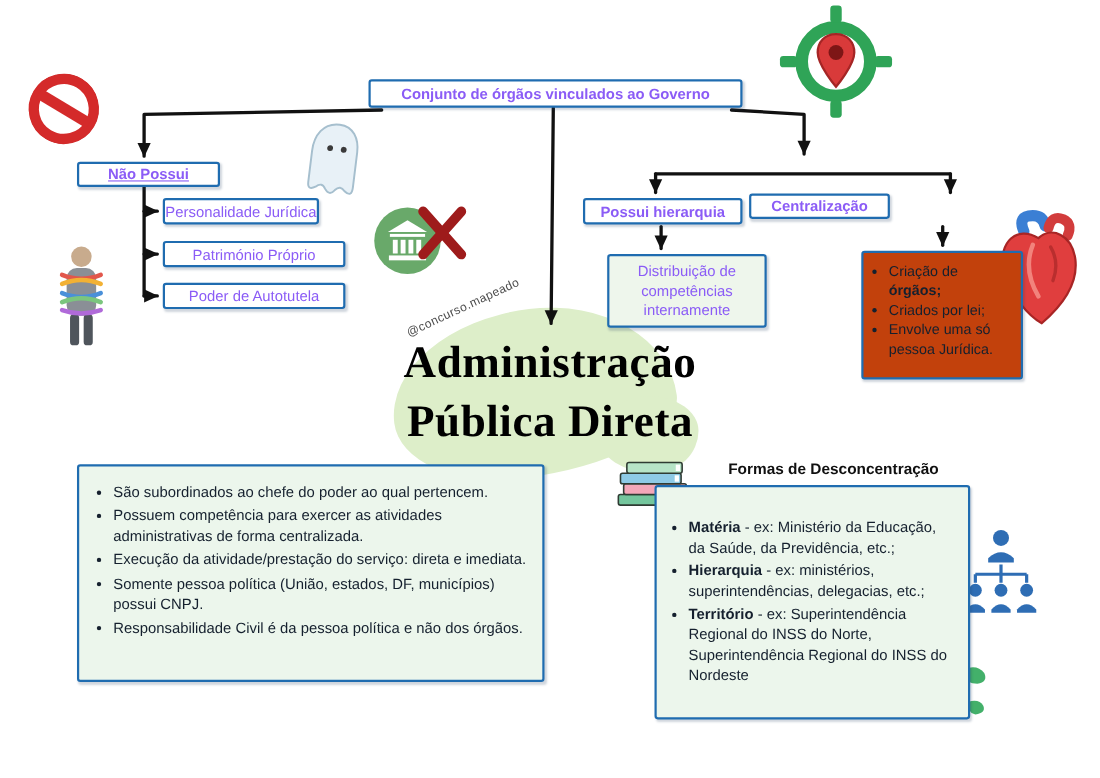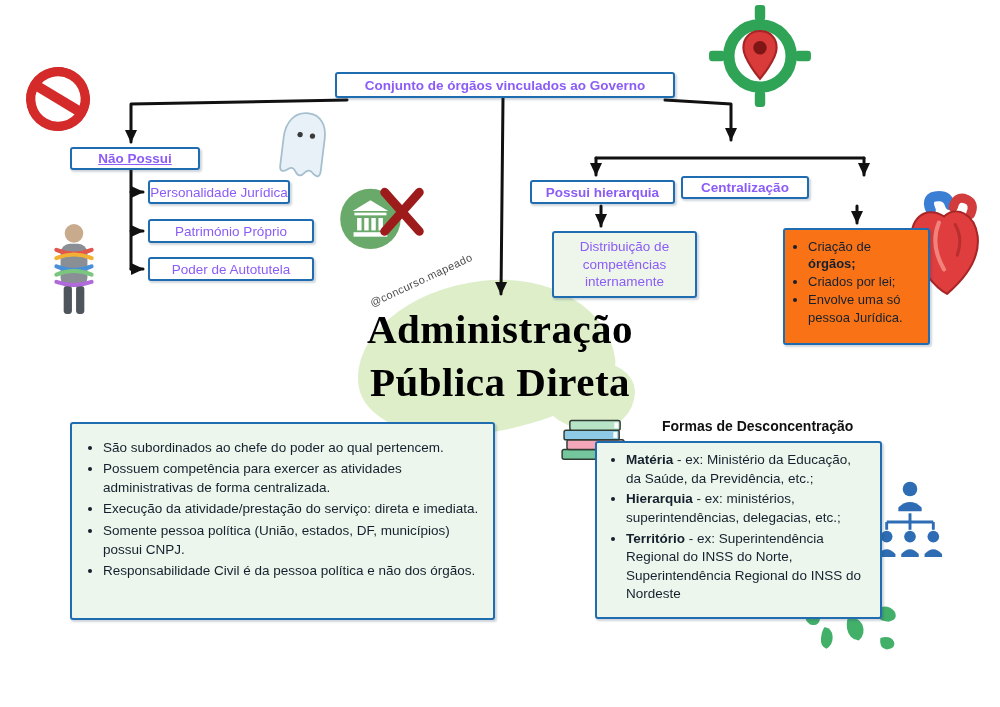--- a/index.html
+++ b/index.html
@@ -17,21 +17,21 @@
   .blob2 { position:absolute; left:545px; top:360px; width:90px; height:70px;
            background:#ddeec9; z-index:0; border-radius:50% 50% 45% 55% / 55% 45% 55% 45%; }
 
   
   .box { position:absolute; z-index:3; border:2px solid #1f6cb0; background:#ffffff;
          border-radius:3px; display:flex; align-items:center; justify-content:center;
          text-align:center; font-size:13.5px; color:#8b5cf6;
          box-shadow:1.5px 2px 2px rgba(40,70,100,0.22); }
   .box.hdr { font-weight:700; }
 
-  .panel { position:absolute; z-index:3; border:2px solid #1f6cb0; background:#f97316;
+  .panel { position:absolute; z-index:3; border:2px solid #1f6cb0; background:#c2410c;
            border-radius:3px; text-align:left; color:#15202e;
            box-shadow:1.5px 2px 2px rgba(40,70,100,0.22); }
   .panel ul { margin:0; padding-left:17px; list-style:disc; }
   .panel li { margin:2px 0; }
 
   #root-box        { left:335px; top:72px;  width:340px; height:26px; }
   #nao-possui      { left:70px;  top:147px; width:130px; height:23px;text-decoration:underline; }
   #item-personalidade { left:148px; top:180px; width:142px; height:24px; }
   #item-patrimonio    { left:148px; top:219px; width:166px; height:24px; }
   #item-autotutela    { left:148px; top:257px; width:166px; height:24px; }
@@ -41,21 +41,21 @@
   #desconcentracao    { left:786px; top:180px; width:142px; height:24px; }
 
   #descon-details  { left:783px; top:228px; width:147px; min-height:117px;
                      padding:7px 8px 7px 6px; font-size:13px; line-height:1.32; }
   #descon-details li { margin:1px 0; }
 
   #caracteristicas { left:70px; top:422px; width:425px; height:198px; background:#ecf6ec;
                      padding:12px 14px; font-size:13.5px; line-height:1.42; }
 
   #formas-box      { left:595px; top:441px; width:287px; min-height:178px; background:#ecf6ec;
-                     padding:6px 12px; font-size:13.5px; line-height:1.38; }
+                     padding:26px 12px; font-size:13.5px; line-height:1.38; }
 
   
   #main-title { position:absolute; left:330px; top:303px; width:340px; z-index:2;
                 text-align:center; font-family:"Liberation Serif", serif; font-weight:700;
                 font-size:41px; line-height:53px; color:#000; letter-spacing:0.5px; }
 
   #watermark { position:absolute; left:368px; top:298px; z-index:2; font-size:11px;
                color:#4d4d4d; letter-spacing:0.4px; transform:rotate(-25deg); transform-origin:0 0; }
 
   #formas-title { position:absolute; left:662px; top:418px; z-index:2;

